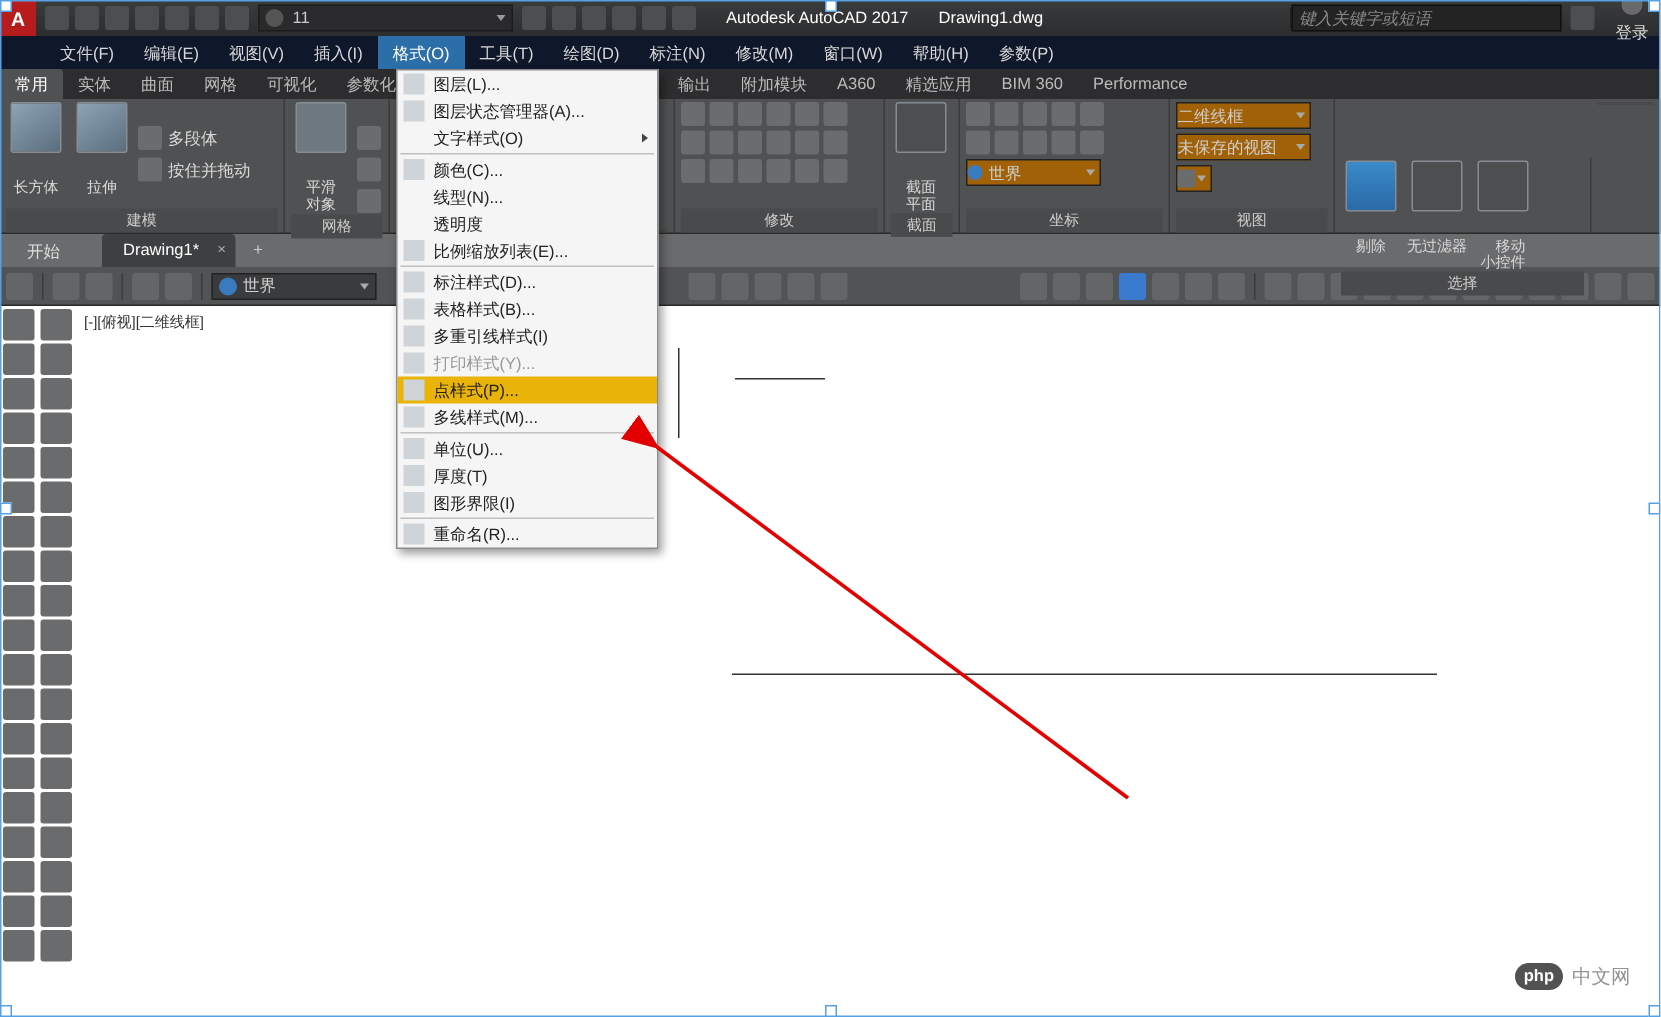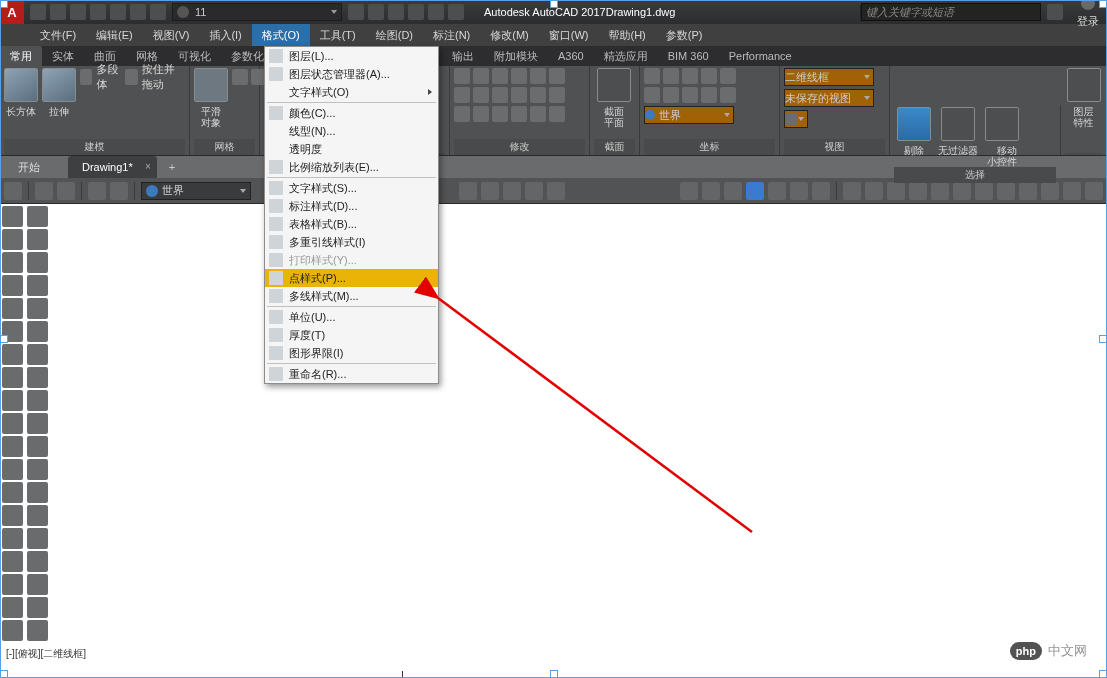--- a/index.html
+++ b/index.html
@@ -6,48 +6,48 @@
   body { width: 1107px; height: 678px; background: #fff; position: relative; overflow: hidden; }
 
   
   .titlebar { height: 24px; background: linear-gradient(#3a3b3d,#2c2d2e); display: flex; align-items: center; color: #ccc; }
   .app-icon { width: 24px; height: 24px; background: #b71c1c; display:flex;align-items:center;justify-content:center; color:#fff; font-weight:bold; font-size:13px;}
   .qat { display:flex; gap:4px; padding:0 6px; align-items:center;}
   .qat-icon { width:16px; height:16px; background:#4d4e50; border-radius:2px;}
   .qat-combo { height:18px; background:#2a2a2c; color:#ccc; padding:0 6px 0 22px; display:flex; align-items:center; border:1px solid #1c1c1c; min-width:170px; position:relative;}
   .qat-combo .gear { position:absolute; left:4px; width:12px; height:12px; background:#555; border-radius:50%; }
   .qat-combo .arrow-down { position:absolute; right:4px; width:0;height:0;border-left:3px solid transparent;border-right:3px solid transparent;border-top:4px solid #999;}
-  .titlecentral { flex:0 0 auto; margin-left:14px; display:flex; align-items:center; color:#fff;}
+  .titlecentral { flex:0 0 auto; margin-left:14px; display:flex; gap:20px; align-items:center; color:#fff;}
   .titlegap { flex:1; }
   .searchbox { width:180px; height:18px; background:#232324; border:1px solid #111; color:#888; font-style:italic; padding:0 4px; display:flex; align-items:center;}
   .login { color:#d9d9d9; margin:0 8px; display:flex; align-items:center; gap:4px;flex-direction:column;}
   .login-icon { width:14px;height:14px;background:#6a6a6c;border-radius:50%; }
   .title-right-icons { display:flex; gap:4px; padding:0 6px;}
 
   
-  .menubar { height:22px; background:#404040; display:flex; align-items:center; color:#d8d8d8; gap:0; padding-left:30px;}
+  .menubar { height:22px; background:#0f172a; display:flex; align-items:center; color:#d8d8d8; gap:0; padding-left:30px;}
   .menubar .menu-item { padding:0 10px; height:100%; display:flex; align-items:center; }
   .menubar .menu-item.open { background:#2b6ea8; color:#fff;}
 
   
   .ribbon-tabs { height:20px; background:#2d2d2f; display:flex; align-items:flex-end; color:#bbb;}
   .ribbon-tabs .rtab { padding:2px 10px; height:100%; display:flex;align-items:center;}
   .ribbon-tabs .rtab.active { background:#505152; color:#fff; border-radius:2px 2px 0 0;}
 
   
   .ribbon { height:90px; background:#505152; display:flex; border-bottom:1px solid #2a2a2a; color:#d8d8d8; position:relative;}
   .panel { border-right:1px solid #3a3a3a; display:flex; flex-direction:column; justify-content:space-between; padding:2px 4px 0 4px; position:relative;}
   .panel-content { display:flex; flex:1; gap:4px; align-items:flex-start;}
   .panel-label { text-align:center; font-size:10px; color:#ccc; padding:1px 0; background:#494a4b; position:relative;}
-  .bigbtn { width:40px; display:flex; flex-direction:column; align-items:center; gap:4px;}
+  .bigbtn { width:40px; display:flex; flex-direction:column; align-items:center; gap:18px;}
   .bigbtn .bigicon { width:34px; height:34px; background:#6e7880; border:1px solid #858c92; border-radius:2px;}
   .bigbtn .bigicon.cube { background:linear-gradient(145deg,#8ea3b5,#5a6e7e);}
   .bigbtn .bigicon.plain { background:#4d4e50;}
   .bigbtn .biglabel { font-size:10px; text-align:center; line-height:1.1;}
-  .smallrow { display:flex; flex-direction:row; gap:3px;}
+  .smallrow { display:flex; flex-direction:column; gap:3px;margin-top:15px;}
   .smallrow .smline { display:flex; align-items:center; gap:4px; height:18px;}
   .smico { width:16px; height:16px; background:#6b6c6e; border-radius:2px;}
   .ribbon .combo { height:18px; background:#a16207; border:1px solid #222; display:flex; align-items:center; padding:0 0; color:#ccc; min-width:90px; position:relative;}
   .combo .arrow-down { position:absolute; right:3px; width:0;height:0;border-left:3px solid transparent;border-right:3px solid transparent;border-top:4px solid #aaa;}
   .gridof { display:grid; grid-template-columns:repeat(6,16px); grid-auto-rows:16px; gap:3px;}
 
   
   .doctabs { height:22px; background:#6a6b6d; display:flex; align-items:flex-end;}
   .doctab { height:22px; display:flex; align-items:center; padding:0 24px 0 14px; color:#ddd; border-radius:3px 3px 0 0; margin-left:4px; position:relative;}
   .doctab.active { background:#3e3f41; color:#fff;}
@@ -56,21 +56,21 @@
 
   
   .doc-toolbar { height:26px; background:#525355; display:flex; align-items:center; border-bottom:1px solid #2a2a2a;}
   .dtool-group { display:flex; gap:4px; padding:0 4px; align-items:center;}
   .dtool-icon { width:18px; height:18px; background:#646567; border-radius:2px;}
   .dtool-sep { width:1px; height:18px; background:#3a3a3a; margin:0 2px;}
   .dtool-combo { height:18px; min-width:110px; background:#3a3b3d; border:1px solid #222; display:flex; align-items:center; padding:0 4px; color:#d0d0d0; position:relative;}
   .dtool-combo .globe { width:12px;height:12px;background:#3a7bbf; border-radius:50%; margin-right:4px;}
 
   
-  .workspace { display:flex; height:calc(678px - 24px - 22px - 20px - 90px - 22px - 26px); position:relative;flex-direction:column; }
+  .workspace { display:flex; height:calc(678px - 24px - 22px - 20px - 90px - 22px - 26px); position:relative; }
   .vtoolbar-col { width:25px; display:flex; flex-direction:column; gap:2px; padding:2px;}
   .vtoolbar-wrap { display:flex; }
   .vico { width:21px; height:21px; background:#6a6b6d; border-radius:2px;}
   .canvas { flex:1; background:#fff; position:relative; overflow:hidden;}
   .vp-label { position:absolute; left:6px; top:4px; font-size:10px; color:#333;}
   .hline { position:absolute; left:440px; top:48px; width:60px; height:0; border-top:1px solid #333;}
   .vline-cursor { position:absolute; left:402px; top:28px; width:0; height:60px; border-left:1px solid #333;}
   .longline { position:absolute; left:438px; top:245px; width:470px; height:0; border-top:1px solid #333;}
 
   
@@ -333,27 +333,20 @@
       <div class="bigbtn">
         <div class="bigicon plain"></div>
         <div class="biglabel" style="white-space:pre;text-align:right;">移动
 小控件</div>
       </div>
     </div>
     <div class="panel-label">选择</div>
   </div>
 
   <div class="panel" style="width:46px;">
-    <div class="panel-content">
-      <div class="bigbtn">
-        <div class="bigicon plain"></div>
-        <div class="biglabel" style="white-space:pre;">图层
-特性</div>
-      </div>
-    </div>
     <div class="panel-label"></div>
   </div>
 </div>
 
 <div class="doctabs" id="doctabs">
     <div class="doctab">开始</div>
     <div class="doctab active">Drawing1*<span class="close-x">×</span></div>
     <div class="doctab add">+</div>
   </div>
 
@@ -481,24 +474,20 @@
       <span>线型(N)...</span>
     </div>
     <div class="dd-item">
       <span>透明度</span>
     </div>
     <div class="dd-item">
       <span class="dd-icon"></span>
       <span>比例缩放列表(E)...</span>
     </div>
     <div class="dd-sep"></div>
-    <div class="dd-item">
-      <span class="dd-icon"></span>
-      <span>文字样式(S)...</span>
-    </div>
     <div class="dd-item">
       <span class="dd-icon"></span>
       <span>标注样式(D)...</span>
     </div>
     <div class="dd-item">
       <span class="dd-icon"></span>
       <span>表格样式(B)...</span>
     </div>
     <div class="dd-item">
       <span class="dd-icon"></span>

